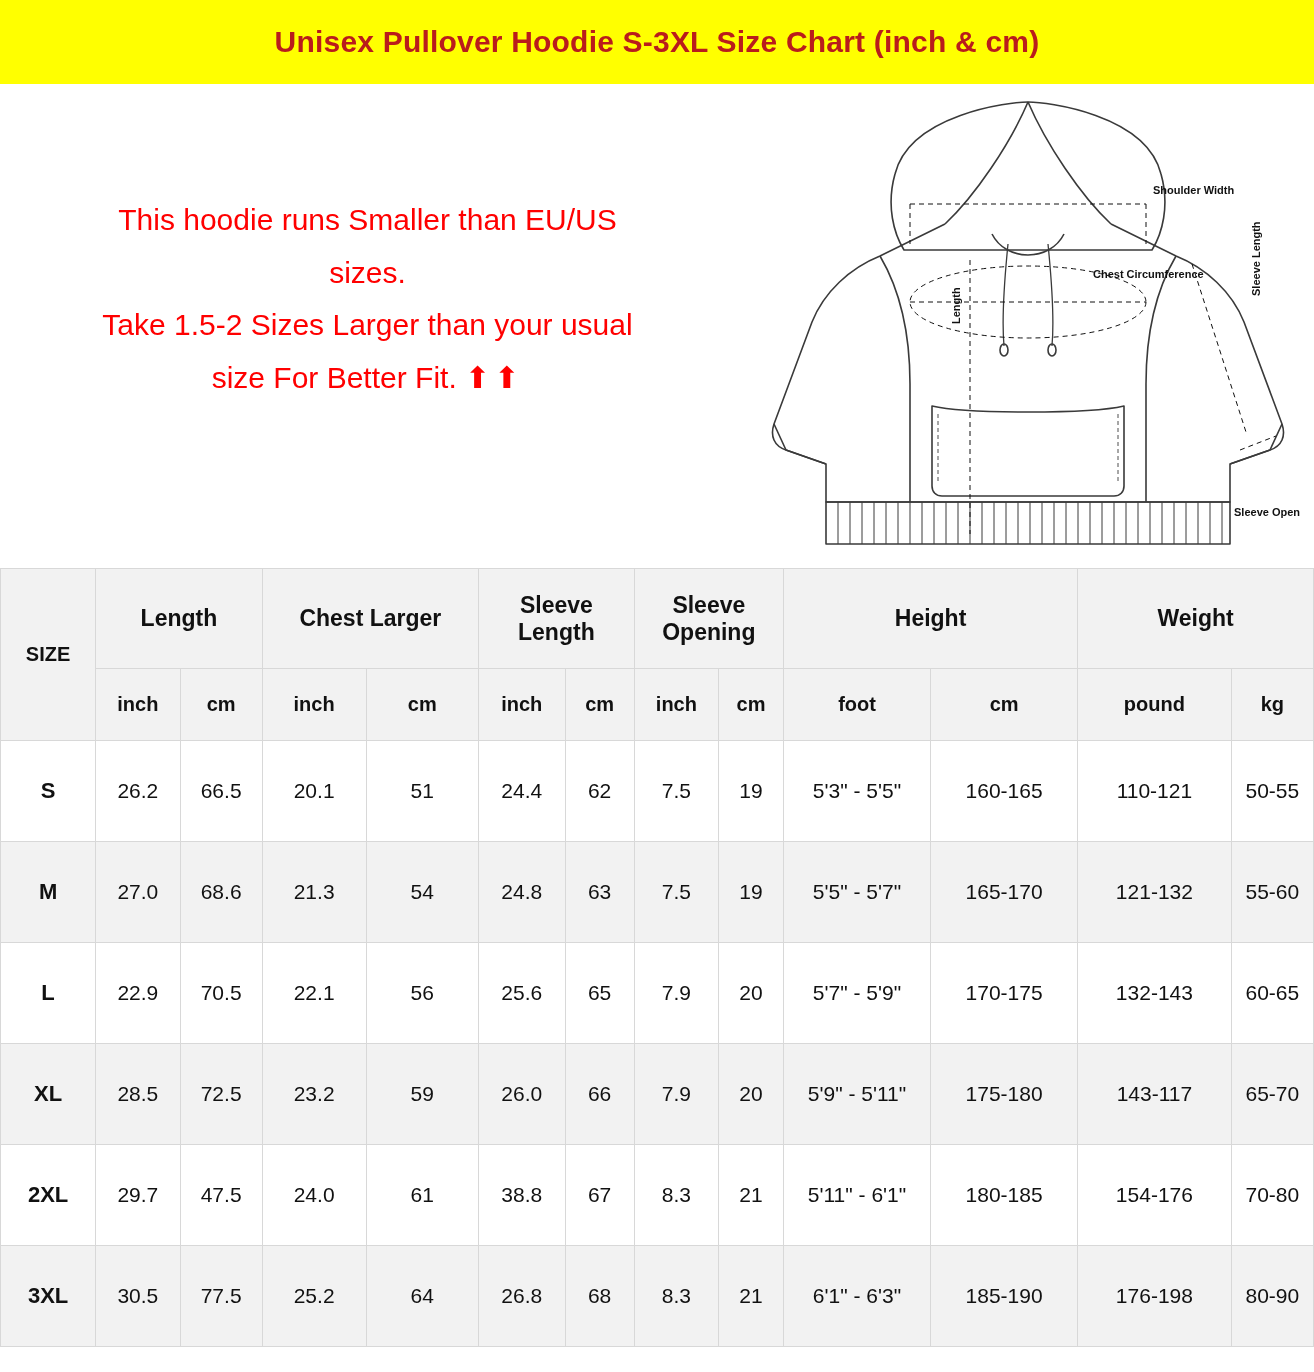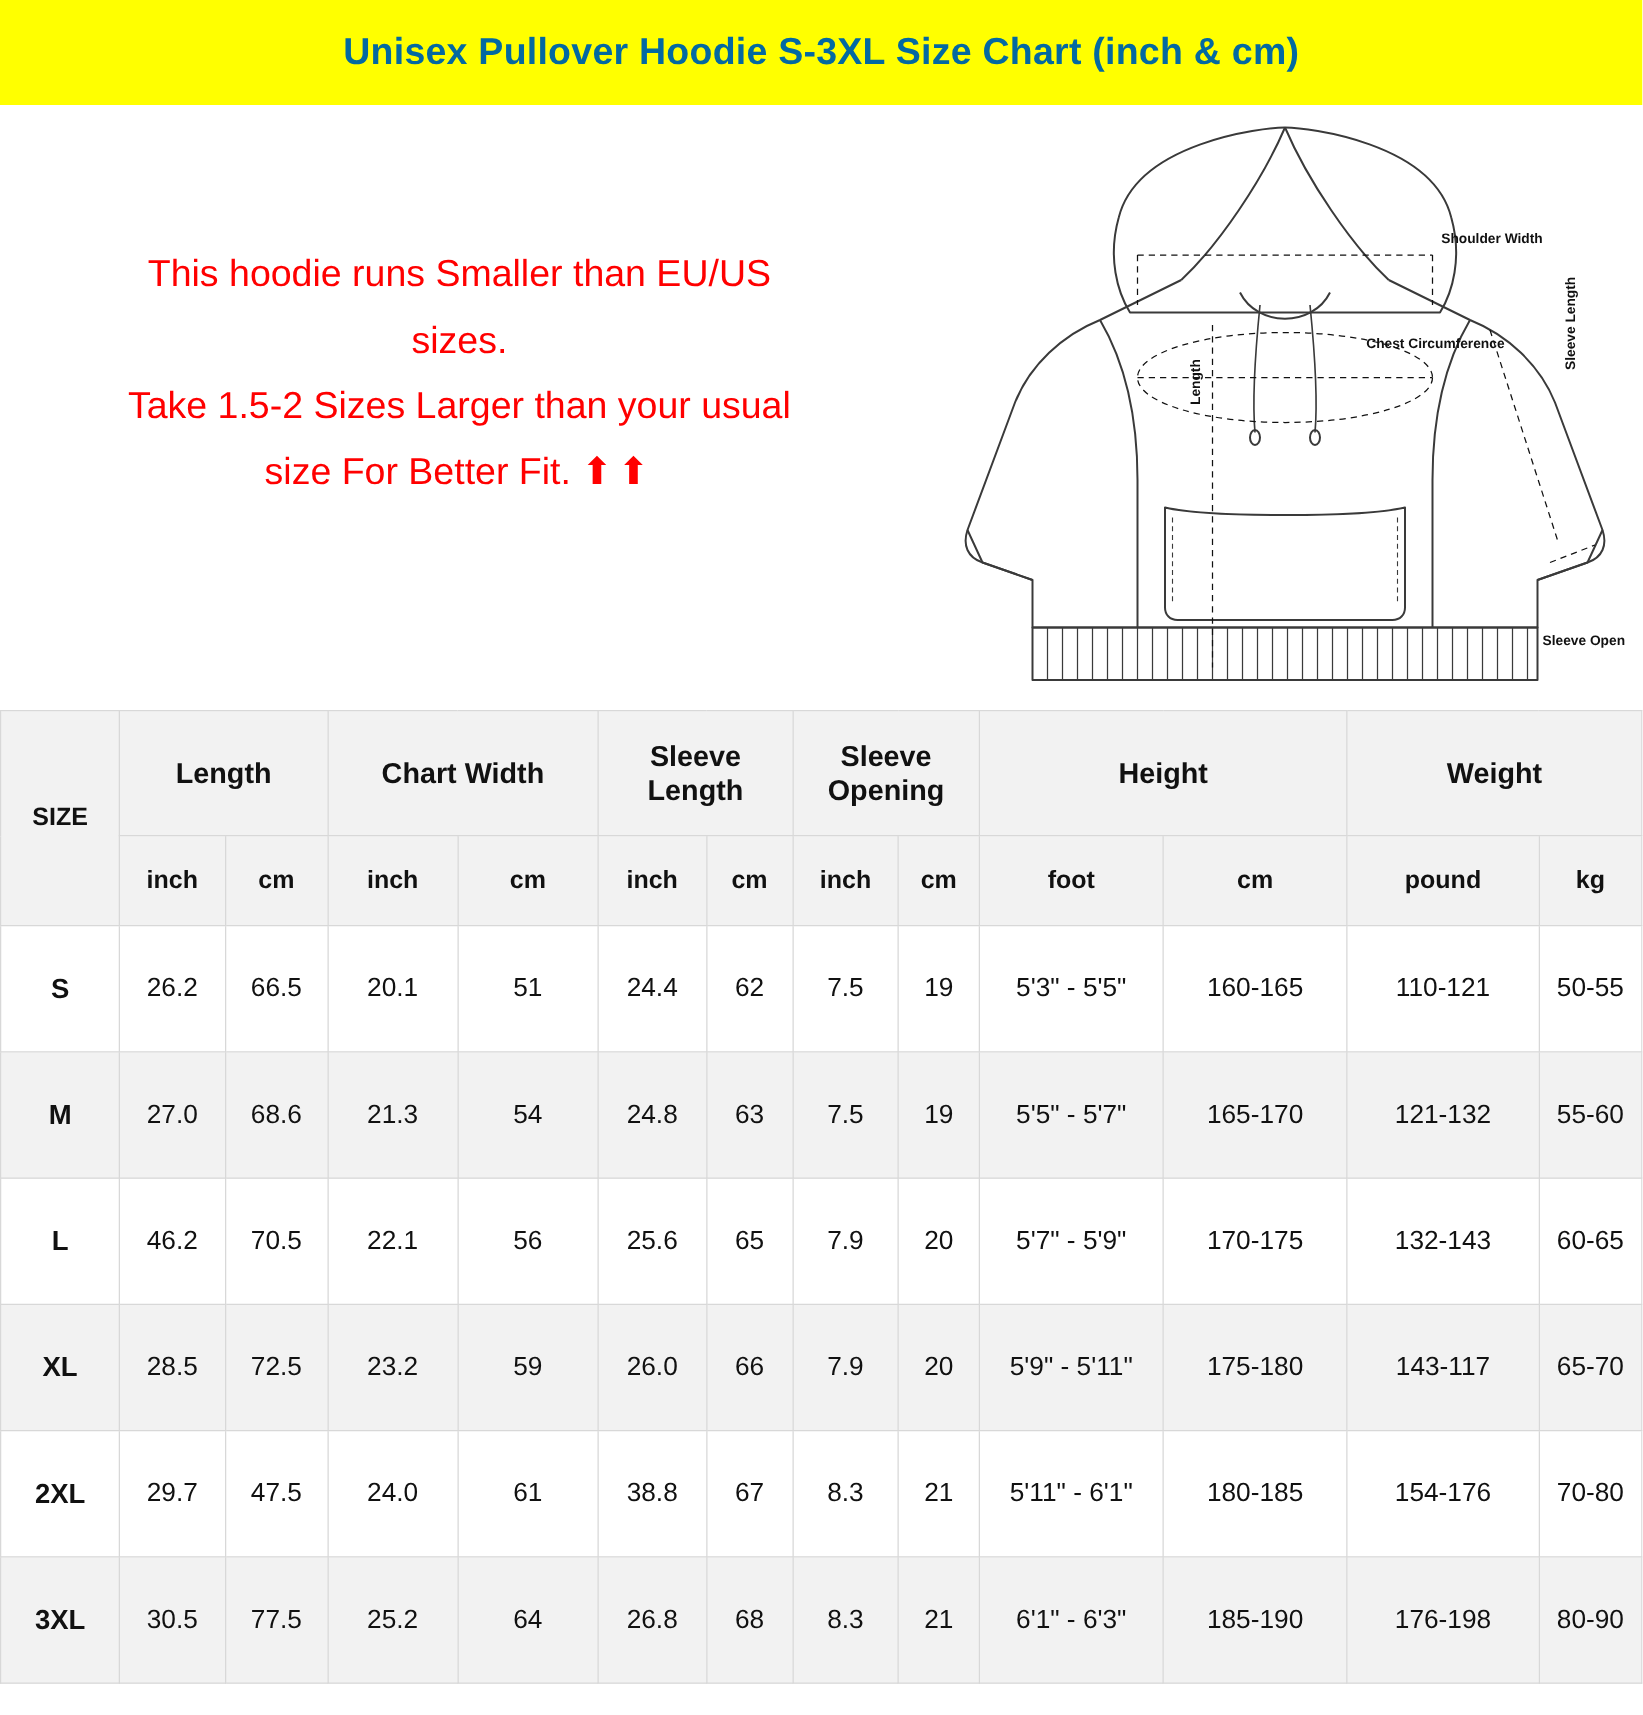--- a/index.html
+++ b/index.html
@@ -22,21 +22,21 @@
     width: 100%;
     height: 84px;
     background: #ffff00;
     display: flex;
     align-items: center;
     justify-content: center;
   }
   .banner-title {
     font-size: 30px;
     font-weight: bold;
-    color: #0369a1;
+    color: #b91c1c;
     letter-spacing: 0.2px;
   }
   
   .upper {
     position: relative;
     width: 100%;
     height: 484px;
     display: flex;
     align-items: flex-start;
   }
@@ -203,21 +203,21 @@
         <col class="c-cm4">
       <col class="c-foot">
         <col class="c-cm5">
       <col class="c-pound">
         <col class="c-kg">
     </colgroup>
     <thead>
       <tr>
         <th class="sizehdr" rowspan="2">SIZE</th>
         <td class="grp" colspan="2">Length</td>
-        <td class="grp" colspan="2">Chart Width</td>
+        <td class="grp" colspan="2">Chest Larger</td>
         <td class="grp" colspan="2">Sleeve Length</td>
         <td class="grp" colspan="2">Sleeve Opening</td>
         <td class="grp" colspan="2">Height</td>
         <td class="grp" colspan="2">Weight</td>
       </tr>
       <tr>
         <td class="unit">inch</td>
         <td class="unit">cm</td>
         <td class="unit">inch</td>
         <td class="unit">cm</td>
@@ -257,21 +257,21 @@
         <td>63</td>
         <td>7.5</td>
         <td>19</td>
         <td>5'5" - 5'7"</td>
         <td>165-170</td>
         <td>121-132</td>
         <td>55-60</td>
       </tr>
       <tr>
         <td class="sizecell">L</td>
-        <td>46.2</td>
+        <td>22.9</td>
         <td>70.5</td>
         <td>22.1</td>
         <td>56</td>
         <td>25.6</td>
         <td>65</td>
         <td>7.9</td>
         <td>20</td>
         <td>5'7" - 5'9"</td>
         <td>170-175</td>
         <td>132-143</td>

